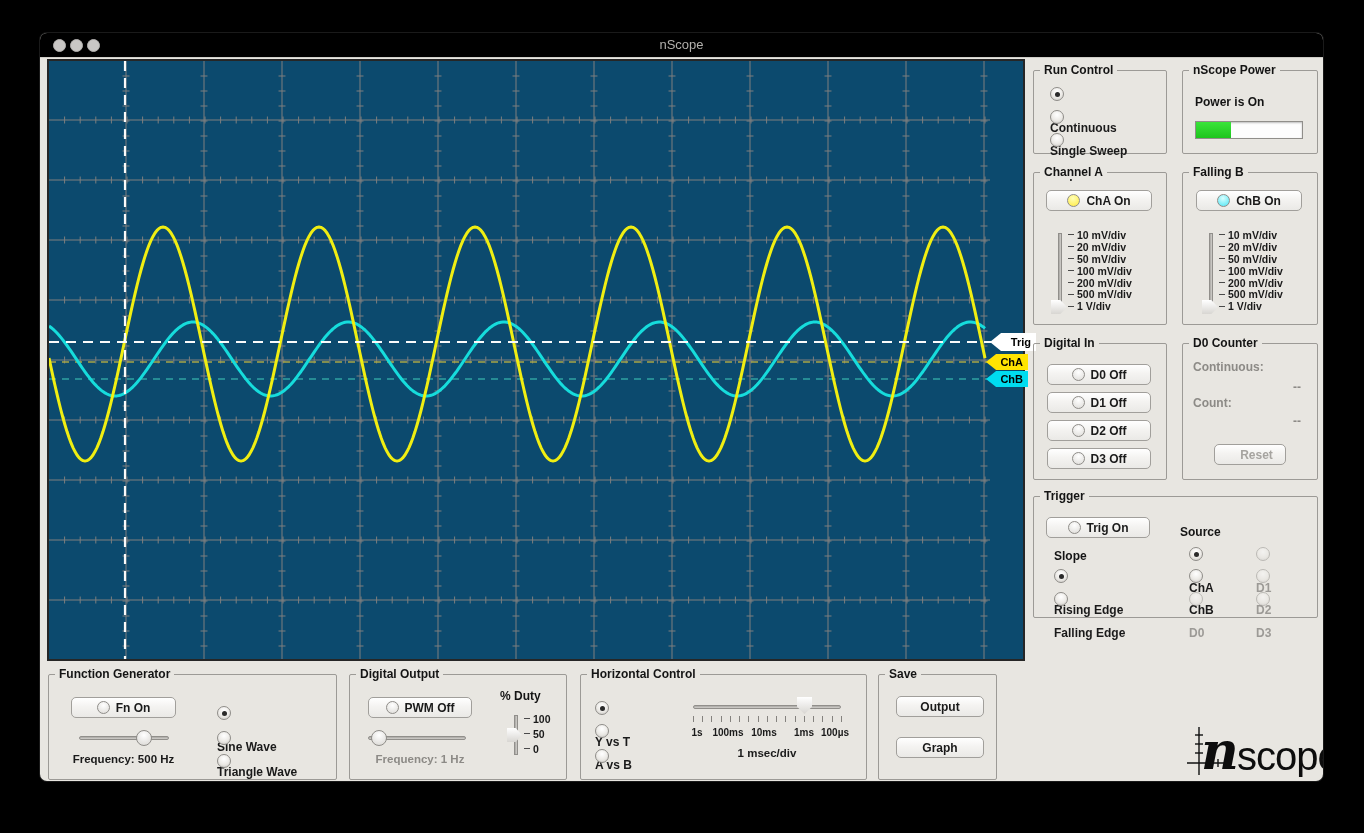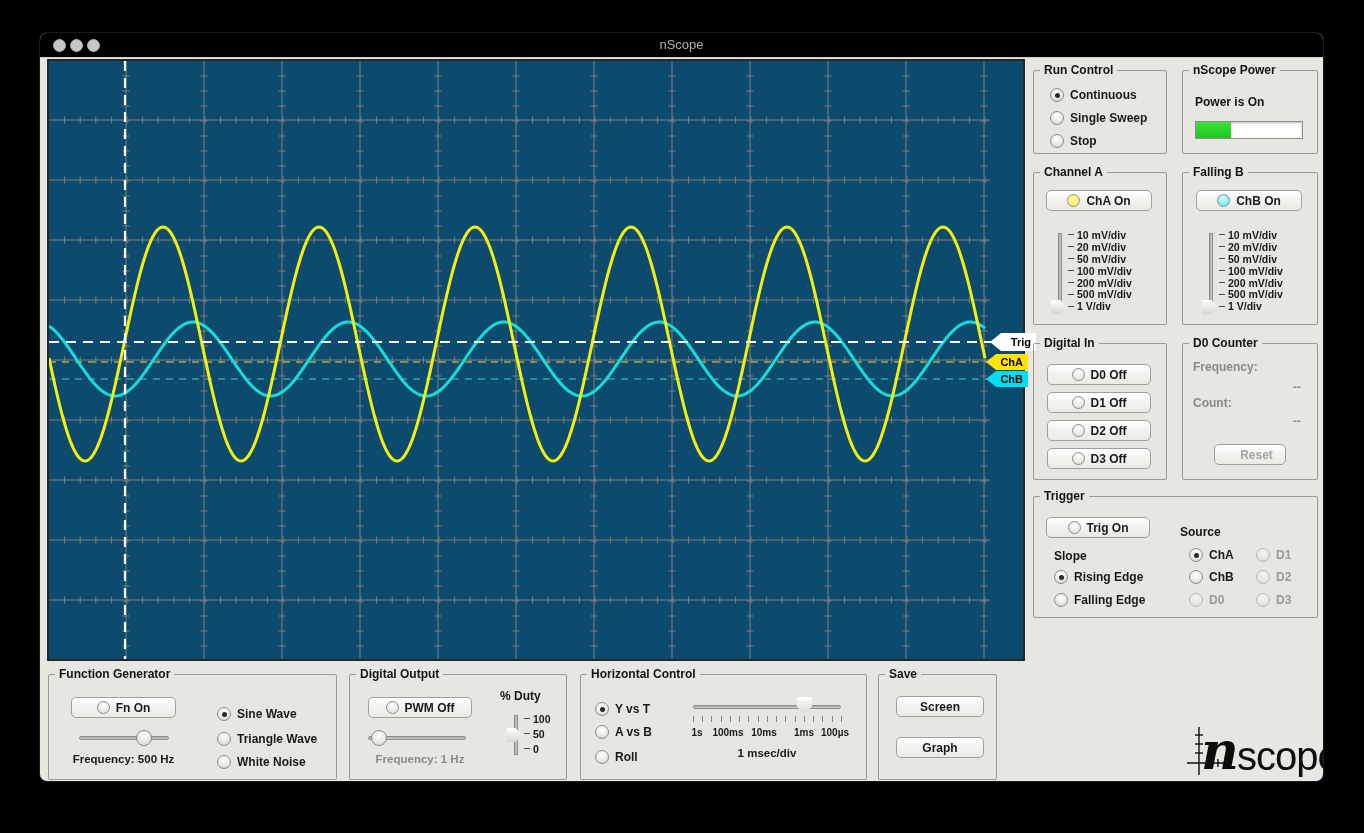--- a/index.html
+++ b/index.html
@@ -30,21 +30,21 @@
           font-size:12px;font-weight:bold;color:#141414;white-space:nowrap;}
 
   
   .btn{position:absolute;display:flex;align-items:center;justify-content:center;gap:6px;
        background:linear-gradient(#ffffff,#f4f3f1 45%,#eae9e6);border:1px solid #a19f9b;
        border-radius:5px;font-size:12px;font-weight:bold;color:#1a1a1a;box-sizing:border-box;}
   .ind{width:13px;height:13px;border-radius:50%;border:1px solid #8f8d89;box-sizing:border-box;
        background:radial-gradient(circle at 50% 30%,#ffffff,#dddbd7);}
   .ind.yellow{background:radial-gradient(circle at 45% 30%,#ffffb6,#ffe93e);}
   .ind.cyan{background:radial-gradient(circle at 45% 30%,#d9ffff,#49e4f4);}
-  .radiorow{position:absolute;display:flex;align-items:center;gap:6px;height:16px;}
+  .radiorow{position:absolute;display:flex;gap:20px;height:16px;flex-direction:column;}
   .radio{width:14px;height:14px;border-radius:50%;border:1px solid #8f8d89;box-sizing:border-box;
          background:radial-gradient(circle at 50% 32%,#ffffff 0%,#eceae6 55%,#c9c7c3 100%);
          position:relative;flex:0 0 auto;}
   .radio.on::after{content:"";position:absolute;left:4px;top:4px;width:5px;height:5px;
          border-radius:50%;background:#2a2a2a;}
   .rlabel{font-size:12px;font-weight:bold;color:#1a1a1a;white-space:nowrap;}
   .radiorow.disabled .radio{opacity:.5;}
   .radiorow.disabled .rlabel{color:#9c9a96;}
 
   
@@ -189,21 +189,21 @@
         <span>D2 Off</span>
       </div>
       <div class="btn" style="left:13px;top:104px;width:104px;height:21px">
         <span class="ind"></span>
         <span>D3 Off</span>
       </div>
     </div>
 
     <div class="group" style="left:1142px;top:310px;width:134px;height:135px">
       <span class="gtitle">D0 Counter</span>
-      <div class="counter-lab" style="left:10px;top:16px">Frequency:</div>
+      <div class="counter-lab" style="left:10px;top:16px">Continuous:</div>
       <div class="counter-val" style="right:16px;top:36px">--</div>
       <div class="counter-lab" style="left:10px;top:52px">Count:</div>
       <div class="counter-val" style="right:16px;top:70px">--</div>
       <div class="btn disabled" style="left:31px;top:100px;width:72px;height:21px">
         <span>Reset</span>
       </div>
     </div>
 
     <div class="group" style="left:993px;top:463px;width:283px;height:120px">
       <span class="gtitle">Trigger</span>
@@ -310,21 +310,21 @@
       <div class="ticklabel" style="left:147px;top:52px">100ms</div>
       <div class="ticklabel" style="left:183px;top:52px">10ms</div>
       <div class="ticklabel" style="left:223px;top:52px">1ms</div>
       <div class="ticklabel" style="left:254px;top:52px">100µs</div>
       <div class="freq" style="left:112px;top:72px;width:148px">1 msec/div</div>
     </div>
 
     <div class="group" style="left:838px;top:641px;width:117px;height:104px">
       <span class="gtitle">Save</span>
       <div class="btn" style="left:17px;top:21px;width:88px;height:21px">
-        <span>Screen</span>
+        <span>Output</span>
       </div>
       <div class="btn" style="left:17px;top:62px;width:88px;height:21px">
         <span>Graph</span>
       </div>
     </div>
 
     <div class="logo">
       <svg width="178" height="52" viewBox="0 0 178 52">
         <g stroke="#111" stroke-width="1.4" fill="none">
           <line x1="14" y1="2" x2="14" y2="50"></line>

